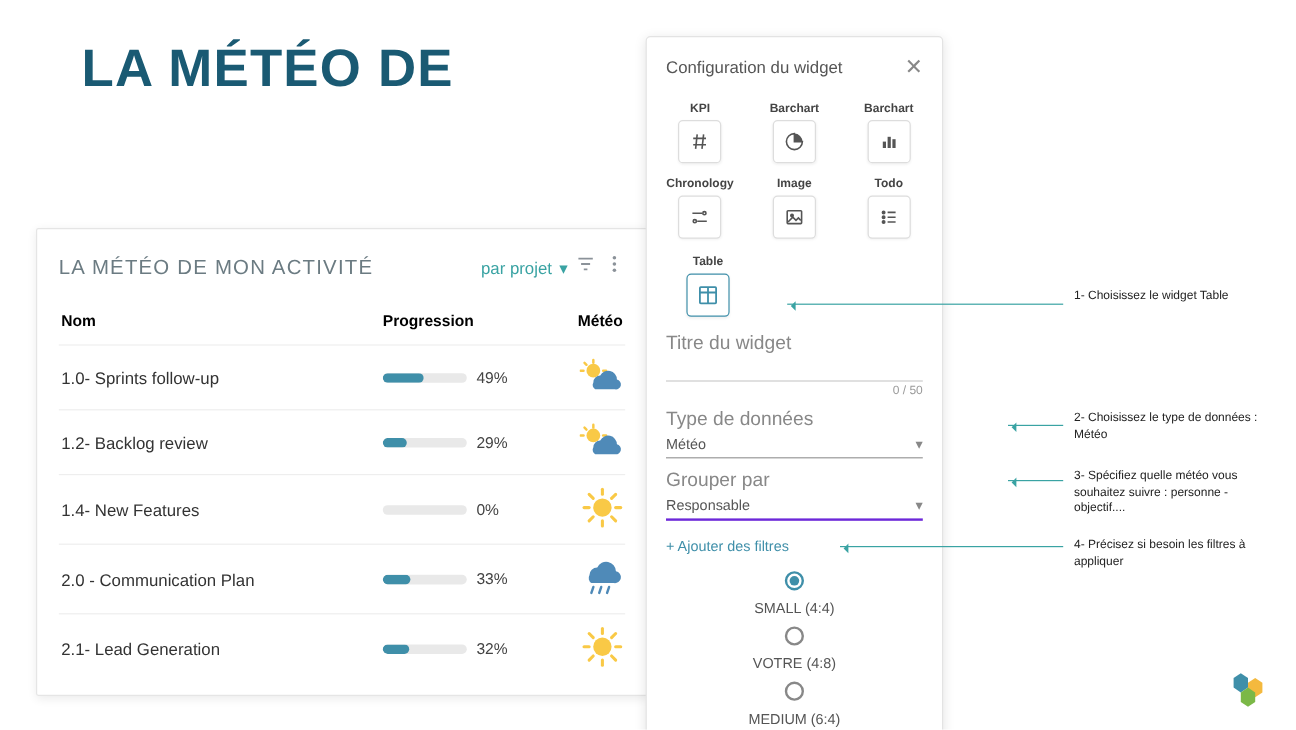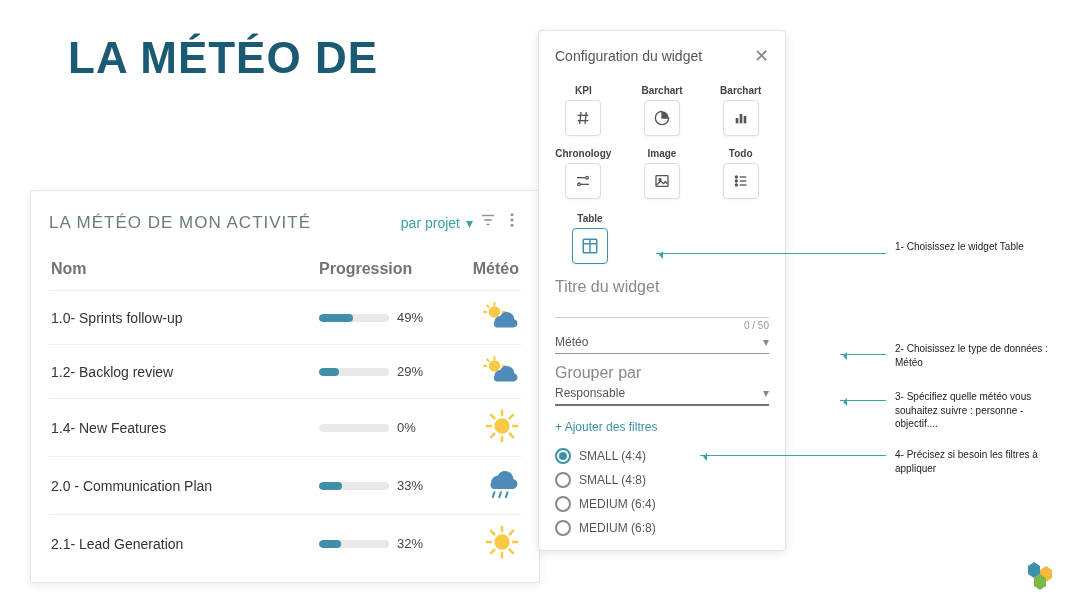--- a/index.html
+++ b/index.html
@@ -7,21 +7,21 @@
 
   .page-title { position: absolute; top: 35px; left: 30px; font-size: 44px; font-weight: 800; color: #1a5a73; letter-spacing: 1px; line-height: 1.05; font-family: 'Arial Black', Arial, sans-serif; margin-left: 38px; }
 
   
   .card { position: absolute; top: 190px; left: 30px; width: 510px; background: #fff; border: 1px solid #e5e5e5; border-radius: 2px; box-shadow: 0 2px 8px rgba(0,0,0,0.08); padding: 20px 18px 10px; }
   .card-header { display: flex; align-items: center; justify-content: space-between; margin-bottom: 18px; }
   .card-title { font-size: 17px; color: #6b7b82; letter-spacing: 1px; font-weight: 500; }
   .card-actions { display: flex; align-items: center; gap: 6px; }
   .toggle { color: #3aa3a3; font-size: 14px; display: flex; align-items: center; gap: 6px; }
   .icon-btn { color: #8b9299; font-size: 18px; }
-  .tbl-head { display: flex; font-size: 16px; font-weight: 700; color: #737373; padding: 8px 2px 12px; }
+  .tbl-head { display: flex; font-size: 13px; font-weight: 700; color: #000000; padding: 8px 2px 12px; }
   .col-nom { flex: 1; }
   .col-prog { width: 140px; text-align: left; }
   .col-meteo { width: 60px; text-align: right; }
   .row { display: flex; align-items: center; border-top: 1px solid #eee; padding: 10px 2px; font-size: 14px; color: #333; }
   .row-name { flex: 1; }
   .progress-wrap { width: 140px; display: flex; align-items: center; gap: 8px; }
   .progress-bar { width: 70px; height: 8px; background: #e9e9e9; border-radius: 4px; overflow: hidden; }
   .progress-fill { height: 100%; background: #3f8fa9; border-radius: 4px; }
   .progress-val { font-size: 13px; color: #444; }
   .meteo-cell { width: 60px; text-align: right; }
@@ -33,23 +33,23 @@
   .widget-grid { display: grid; grid-template-columns: repeat(3, 1fr); gap: 12px 22px; margin-bottom: 14px; }
   .widget-tile { display: flex; flex-direction: column; align-items: center; gap: 4px; }
   .tile-label { font-size: 10px; font-weight: 700; color: #444; }
   .tile-icon { width: 36px; height: 36px; border: 1px solid #ddd; border-radius: 4px; background: #fff; display: flex; align-items: center; justify-content: center; box-shadow: 0 1px 2px rgba(0,0,0,0.05); }
   .tile-icon.selected { border-color: #3f8fa9; }
   .widget-grid3 { margin: 2px 0 14px; }
   .field-label-sm { font-size: 16px; color: #888; margin-top: 10px; }
   .title-input { border: none; border-bottom: 1px solid #ccc; width: 100%; height: 22px; font-size: 12px; outline: none; }
   .counter { font-size: 10px; color: #999; text-align: right; margin-top: 2px; }
   .select-field { border: none; border-bottom: 1px solid #999; width: 100%; padding: 4px 0; font-size: 12px; color: #555; display: flex; justify-content: space-between; align-items: center; }
-  .select-field.active { border-bottom: 2px solid #737373; }
+  .select-field.active { border-bottom: 2px solid #6d28d9; }
   .add-filter { color: #3f8fa9; font-size: 12px; margin: 14px 0 10px; }
-  .radio-row { display: flex; align-items: center; gap: 8px; font-size: 12px; color: #555; padding: 4px 0; }
+  .radio-row { display: flex; align-items: center; gap: 8px; font-size: 12px; color: #555; padding: 4px 0; flex-direction: column; }
   .radio-outer { width: 16px; height: 16px; border: 2px solid #888; border-radius: 50%; display: inline-flex; align-items: center; justify-content: center; }
   .radio-outer.checked { border-color: #3f8fa9; }
   .radio-inner { width: 8px; height: 8px; background: #3f8fa9; border-radius: 50%; }
 
   
   .annot { position: absolute; font-size: 10px; color: #222; line-height: 1.35; max-width: 170px; }
   .arrow { position: absolute; border-top: 1px solid #3aa3a3; }
   .arrow::before { content: ''; position: absolute; left: -1px; top: -3px; border: 4px solid transparent; border-right-color: #3aa3a3; }
 
   
@@ -281,20 +281,21 @@
             <line x1="12" y1="3" x2="12" y2="21"></line>
           </svg>
       </div>
     </div>
   </div>
 
   <div class="field-label-sm">Titre du widget</div>
   <input class="title-input" type="text" style="">
   <div class="counter">0 / 50</div>
 
+  <div class="field-label-sm">Type de données</div>
   <div class="select-field">
     <span>Météo</span>
     <span style="color:#888;">▾</span>
   </div>
 
   <div class="field-label-sm">Grouper par</div>
   <div class="select-field active">
     <span>Responsable</span>
     <span style="color:#888;">▾</span>
   </div>
@@ -303,21 +304,21 @@
 
   <div id="radios-container">
       <div class="radio-row">
         <span class="radio-outer checked">
           <span class="radio-inner"></span>
         </span>
         <span>SMALL (4:4)</span>
       </div>
       <div class="radio-row">
         <span class="radio-outer"></span>
-        <span>SMALL (4:8)</span>
+        <span>VOTRE (4:8)</span>
       </div>
       <div class="radio-row">
         <span class="radio-outer"></span>
         <span>MEDIUM (6:4)</span>
       </div>
       <div class="radio-row">
         <span class="radio-outer"></span>
         <span>MEDIUM (6:8)</span>
       </div>
     </div>

